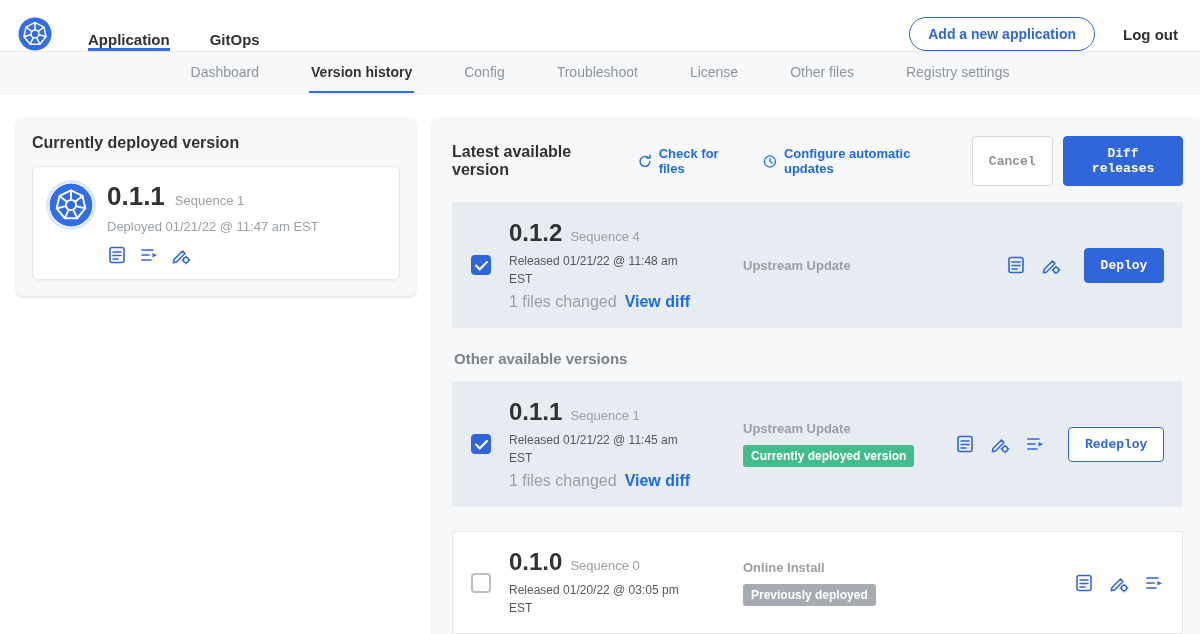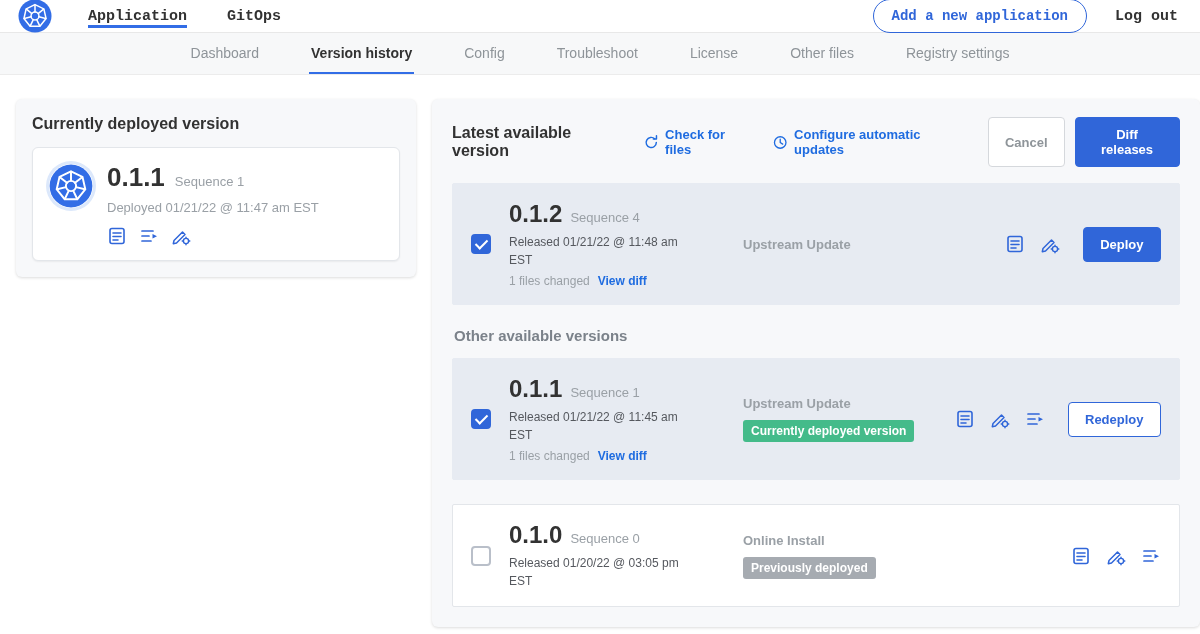--- a/index.html
+++ b/index.html
@@ -5,22 +5,22 @@
   * { box-sizing: border-box; }
   body {
     margin: 0; width: 1200px; height: 634px; overflow: hidden;
     font-family: "Liberation Sans", "DejaVu Sans", sans-serif;
     background: #ffffff; color: #323232;
   }
   svg { display: block; }
   .icon { width: 20px; height: 20px; color: #3066d9; }
 
   
-  .topnav { height: 33px; display: flex; align-items: center; padding: 0 22px 0 18px;
-            border-bottom: 1px solid #e8e8e8; background: #fff; font-family: Liberation Mono, monospace; }
+  .topnav { height: 52px; display: flex; align-items: flex-end; padding: 0 22px 0 18px;
+            border-bottom: 1px solid #e8e8e8; background: #fff; }
   .logo-wrap { display: flex; align-items: center; margin-right: 36px; }
   .logo { width: 34px; height: 34px; }
   .topnav-tabs { display: flex; gap: 40px; }
   .topnav-tab { display: flex; align-items: center; font-size: 15px; font-weight: 700;
                 color: #323232; border-bottom: 3px solid transparent; padding-top: 3px; cursor: pointer; }
   .topnav-tab.active { border-bottom-color: #326de6; }
   .topnav-right { margin-left: auto; display: flex; align-items: center; gap: 28px; }
   .add-app-btn { border: 1.5px solid #3066d9; color: #3066d9; background: #fff;
                  border-radius: 18px; padding: 8px 18px; font-size: 14px; font-weight: 700;
                  font-family: inherit; cursor: pointer; }
@@ -53,21 +53,21 @@
   
   .versions-panel { flex: 1; background: #f7f8fa; border-radius: 6px;
                     box-shadow: 0 1px 3px rgba(0,0,0,.14); padding: 18px 20px 20px; }
   .panel-header { display: flex; align-items: center; margin-bottom: 16px; }
   .panel-header h2 { font-size: 16px; margin: 0 16px 0 0; }
   .hdr-link { display: flex; align-items: center; gap: 6px; color: #1f6ce0;
               font-size: 13px; font-weight: 600; margin-right: 20px; cursor: pointer; }
   .hdr-link .icon { width: 17px; height: 17px; color: #1f6ce0; }
   .hdr-actions { margin-left: auto; display: flex; gap: 10px; }
   .btn { font-size: 13px; font-weight: 700; border-radius: 4px; padding: 9px 16px;
-         cursor: pointer; font-family: Liberation Sans, sans-serif; }
+         cursor: pointer; font-family: Liberation Mono, monospace; }
   .btn-muted { background: #fff; border: 1px solid #d5d8dc; color: #8e9499; }
   .btn-primary { background: #3066d9; border: 1px solid #3066d9; color: #fff; }
   .btn-outline { background: #fff; border: 1px solid #3066d9; color: #3066d9; }
 
   .version-row { display: flex; align-items: center; border-radius: 2px; padding: 16px 18px;
                  background: #fff; border: 1px solid #e3e6ea; }
   .version-row.selected { background: #e7ebf2; border-color: #e7ebf2; }
   .row-gap { margin-bottom: 24px; }
 
   .checkbox { width: 20px; height: 20px; border: 2px solid #b9bfc9; border-radius: 4px;
@@ -75,21 +75,21 @@
   .checkbox.checked { background: #3066d9; border-color: #3066d9; }
   .checkbox.checked::after { content: ""; position: absolute; left: 5px; top: 1px;
               width: 5px; height: 10px; border: solid #fff; border-width: 0 2px 2px 0;
               transform: rotate(45deg); }
 
   .v-info { margin-left: 18px; width: 192px; flex: none; }
   .v-line { display: flex; align-items: baseline; gap: 8px; }
   .v-num { font-size: 24px; font-weight: 700; }
   .v-released { font-size: 12px; font-weight: 400; color: #55585e; margin-top: 5px;
                 line-height: 1.5; width: 180px; }
-  .v-files { font-size: 12px; color: #9aa0a6; margin-top: 5px; display: flex; gap: 8px; }
+  .v-files { font-size: 16px; color: #9aa0a6; margin-top: 5px; display: flex; gap: 8px; }
   .view-diff { color: #1f6ce0; font-weight: 700; cursor: pointer; }
 
   .v-source { margin-left: 42px; width: 212px; flex: none; }
   .source-label { font-size: 13px; font-weight: 600; color: #9aa0a6; }
   .badge { display: inline-block; margin-top: 9px; font-size: 12px; font-weight: 700;
            color: #fff; padding: 4px 8px; border-radius: 3px; }
   .badge.green { background: #44bb8a; }
   .badge.gray  { background: #a6abb1; }
 
   .v-actions { margin-left: auto; display: flex; align-items: center; gap: 15px; }

